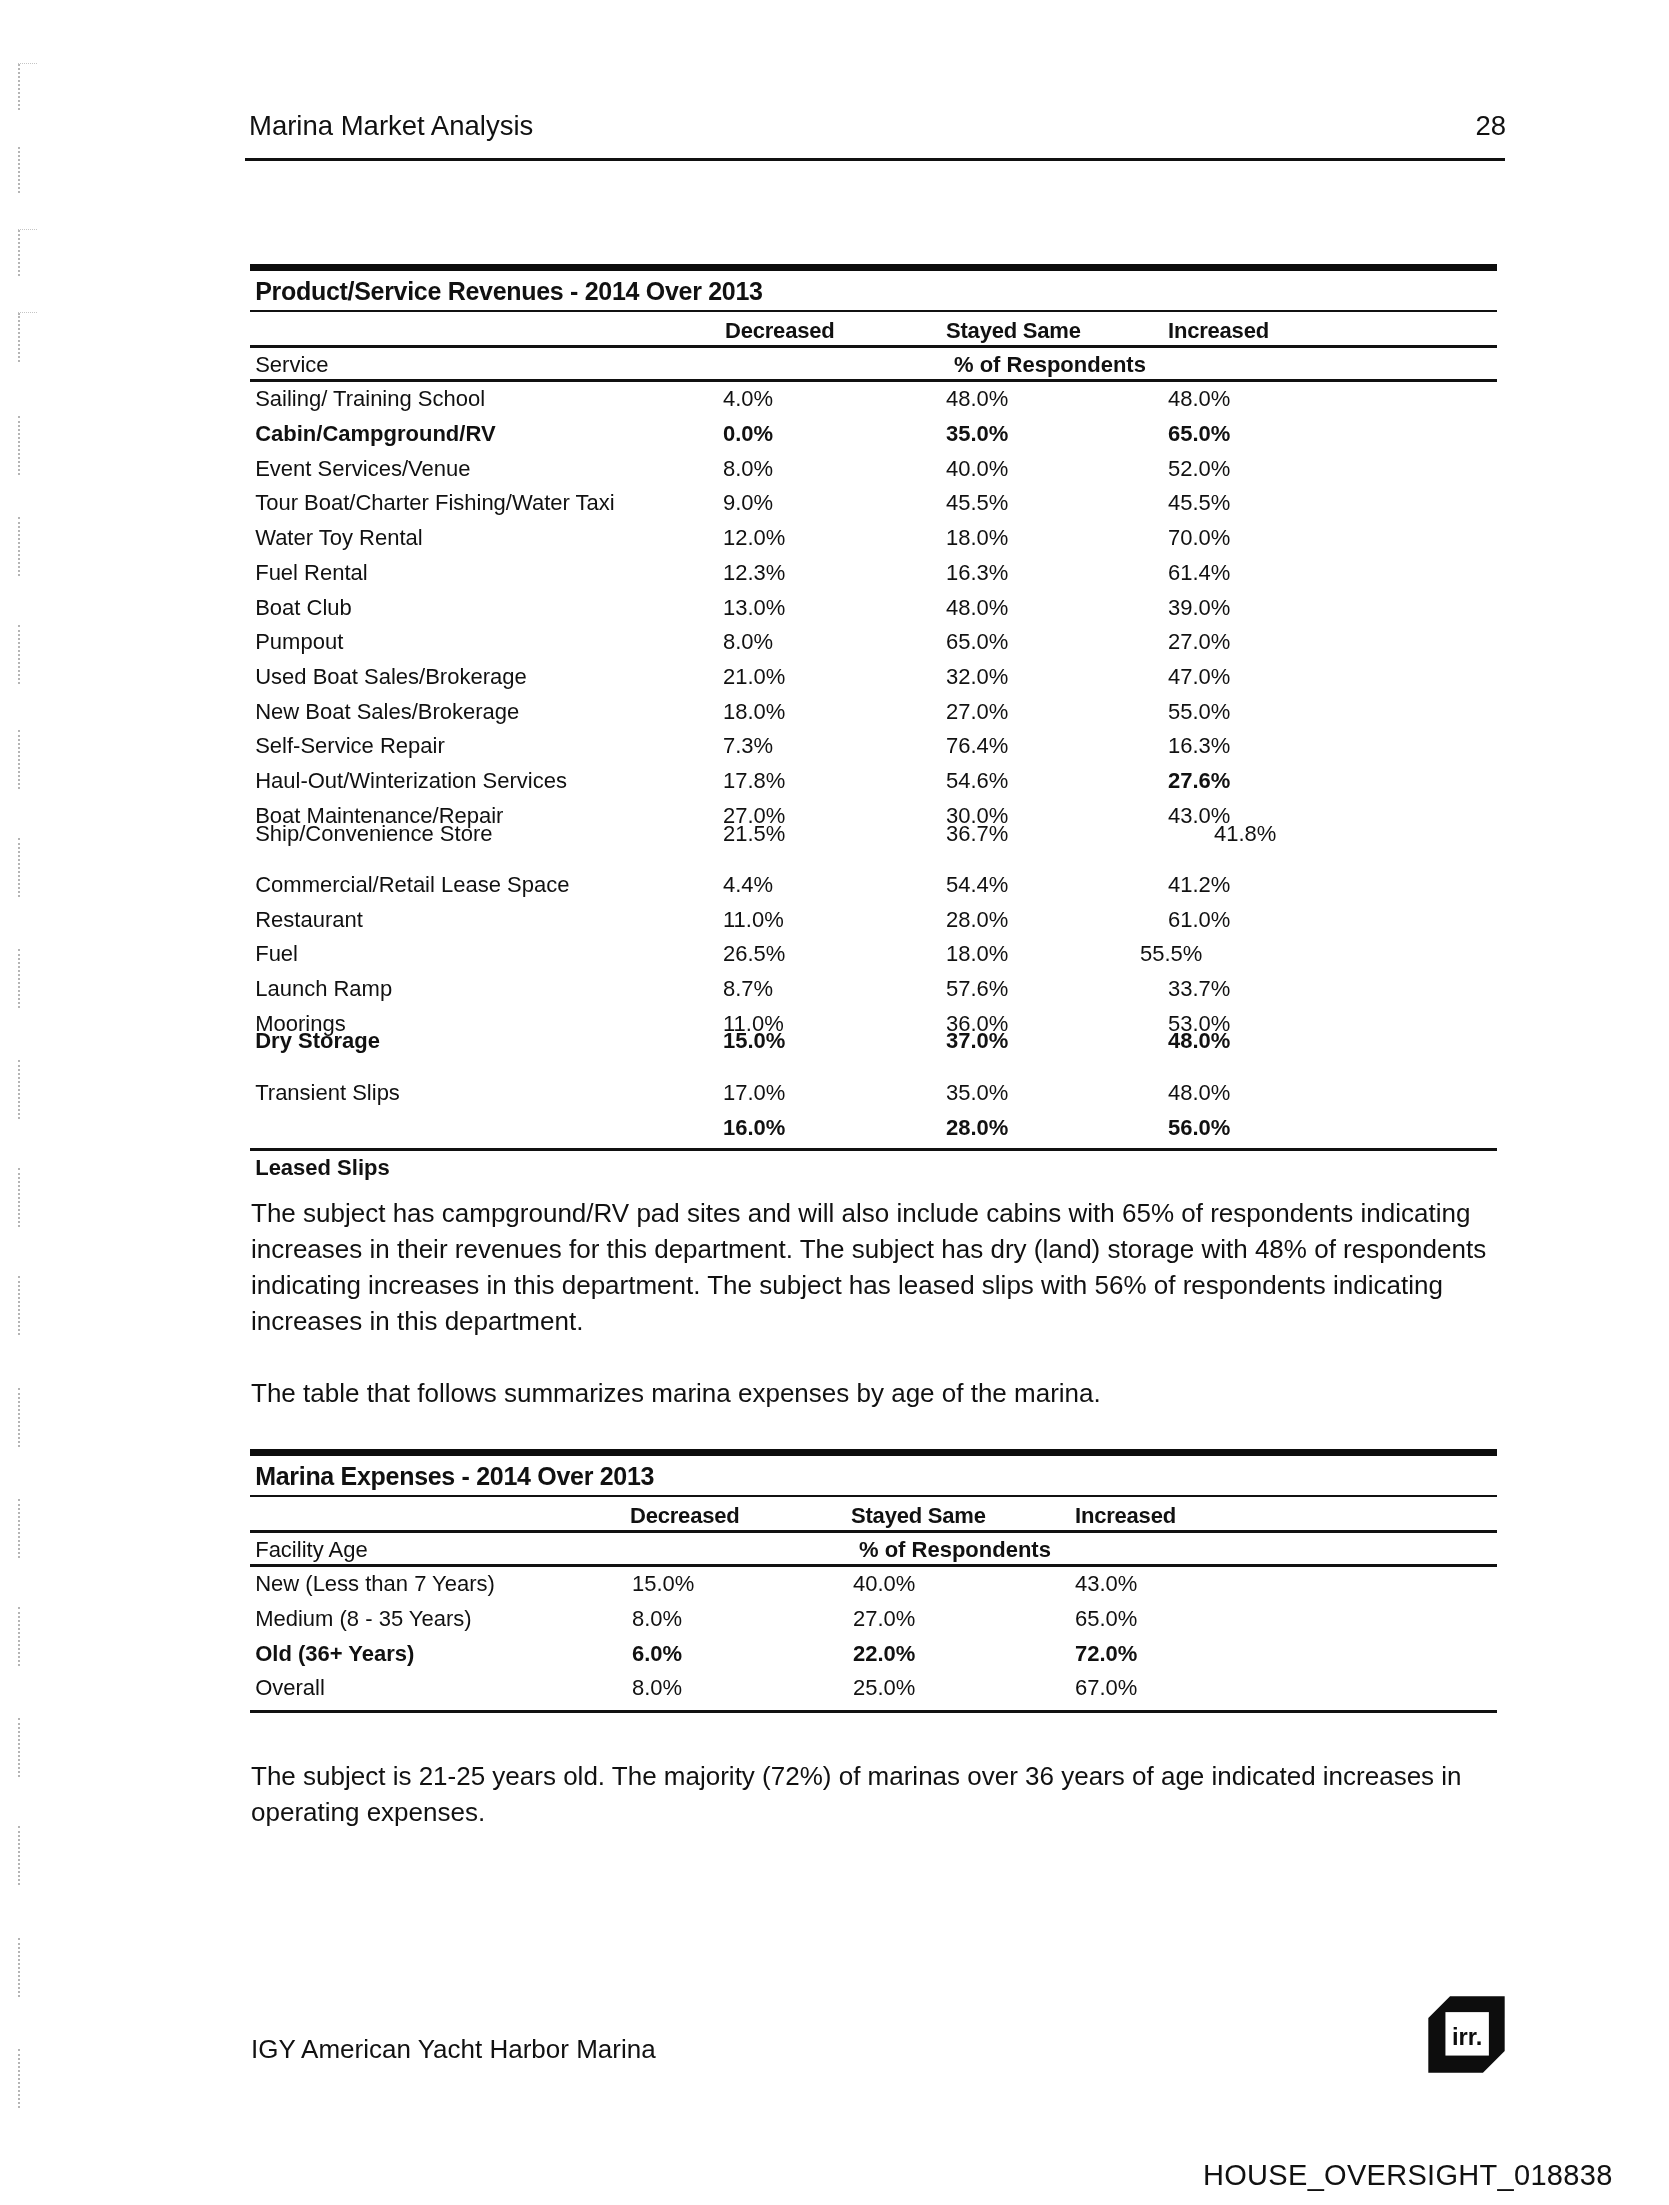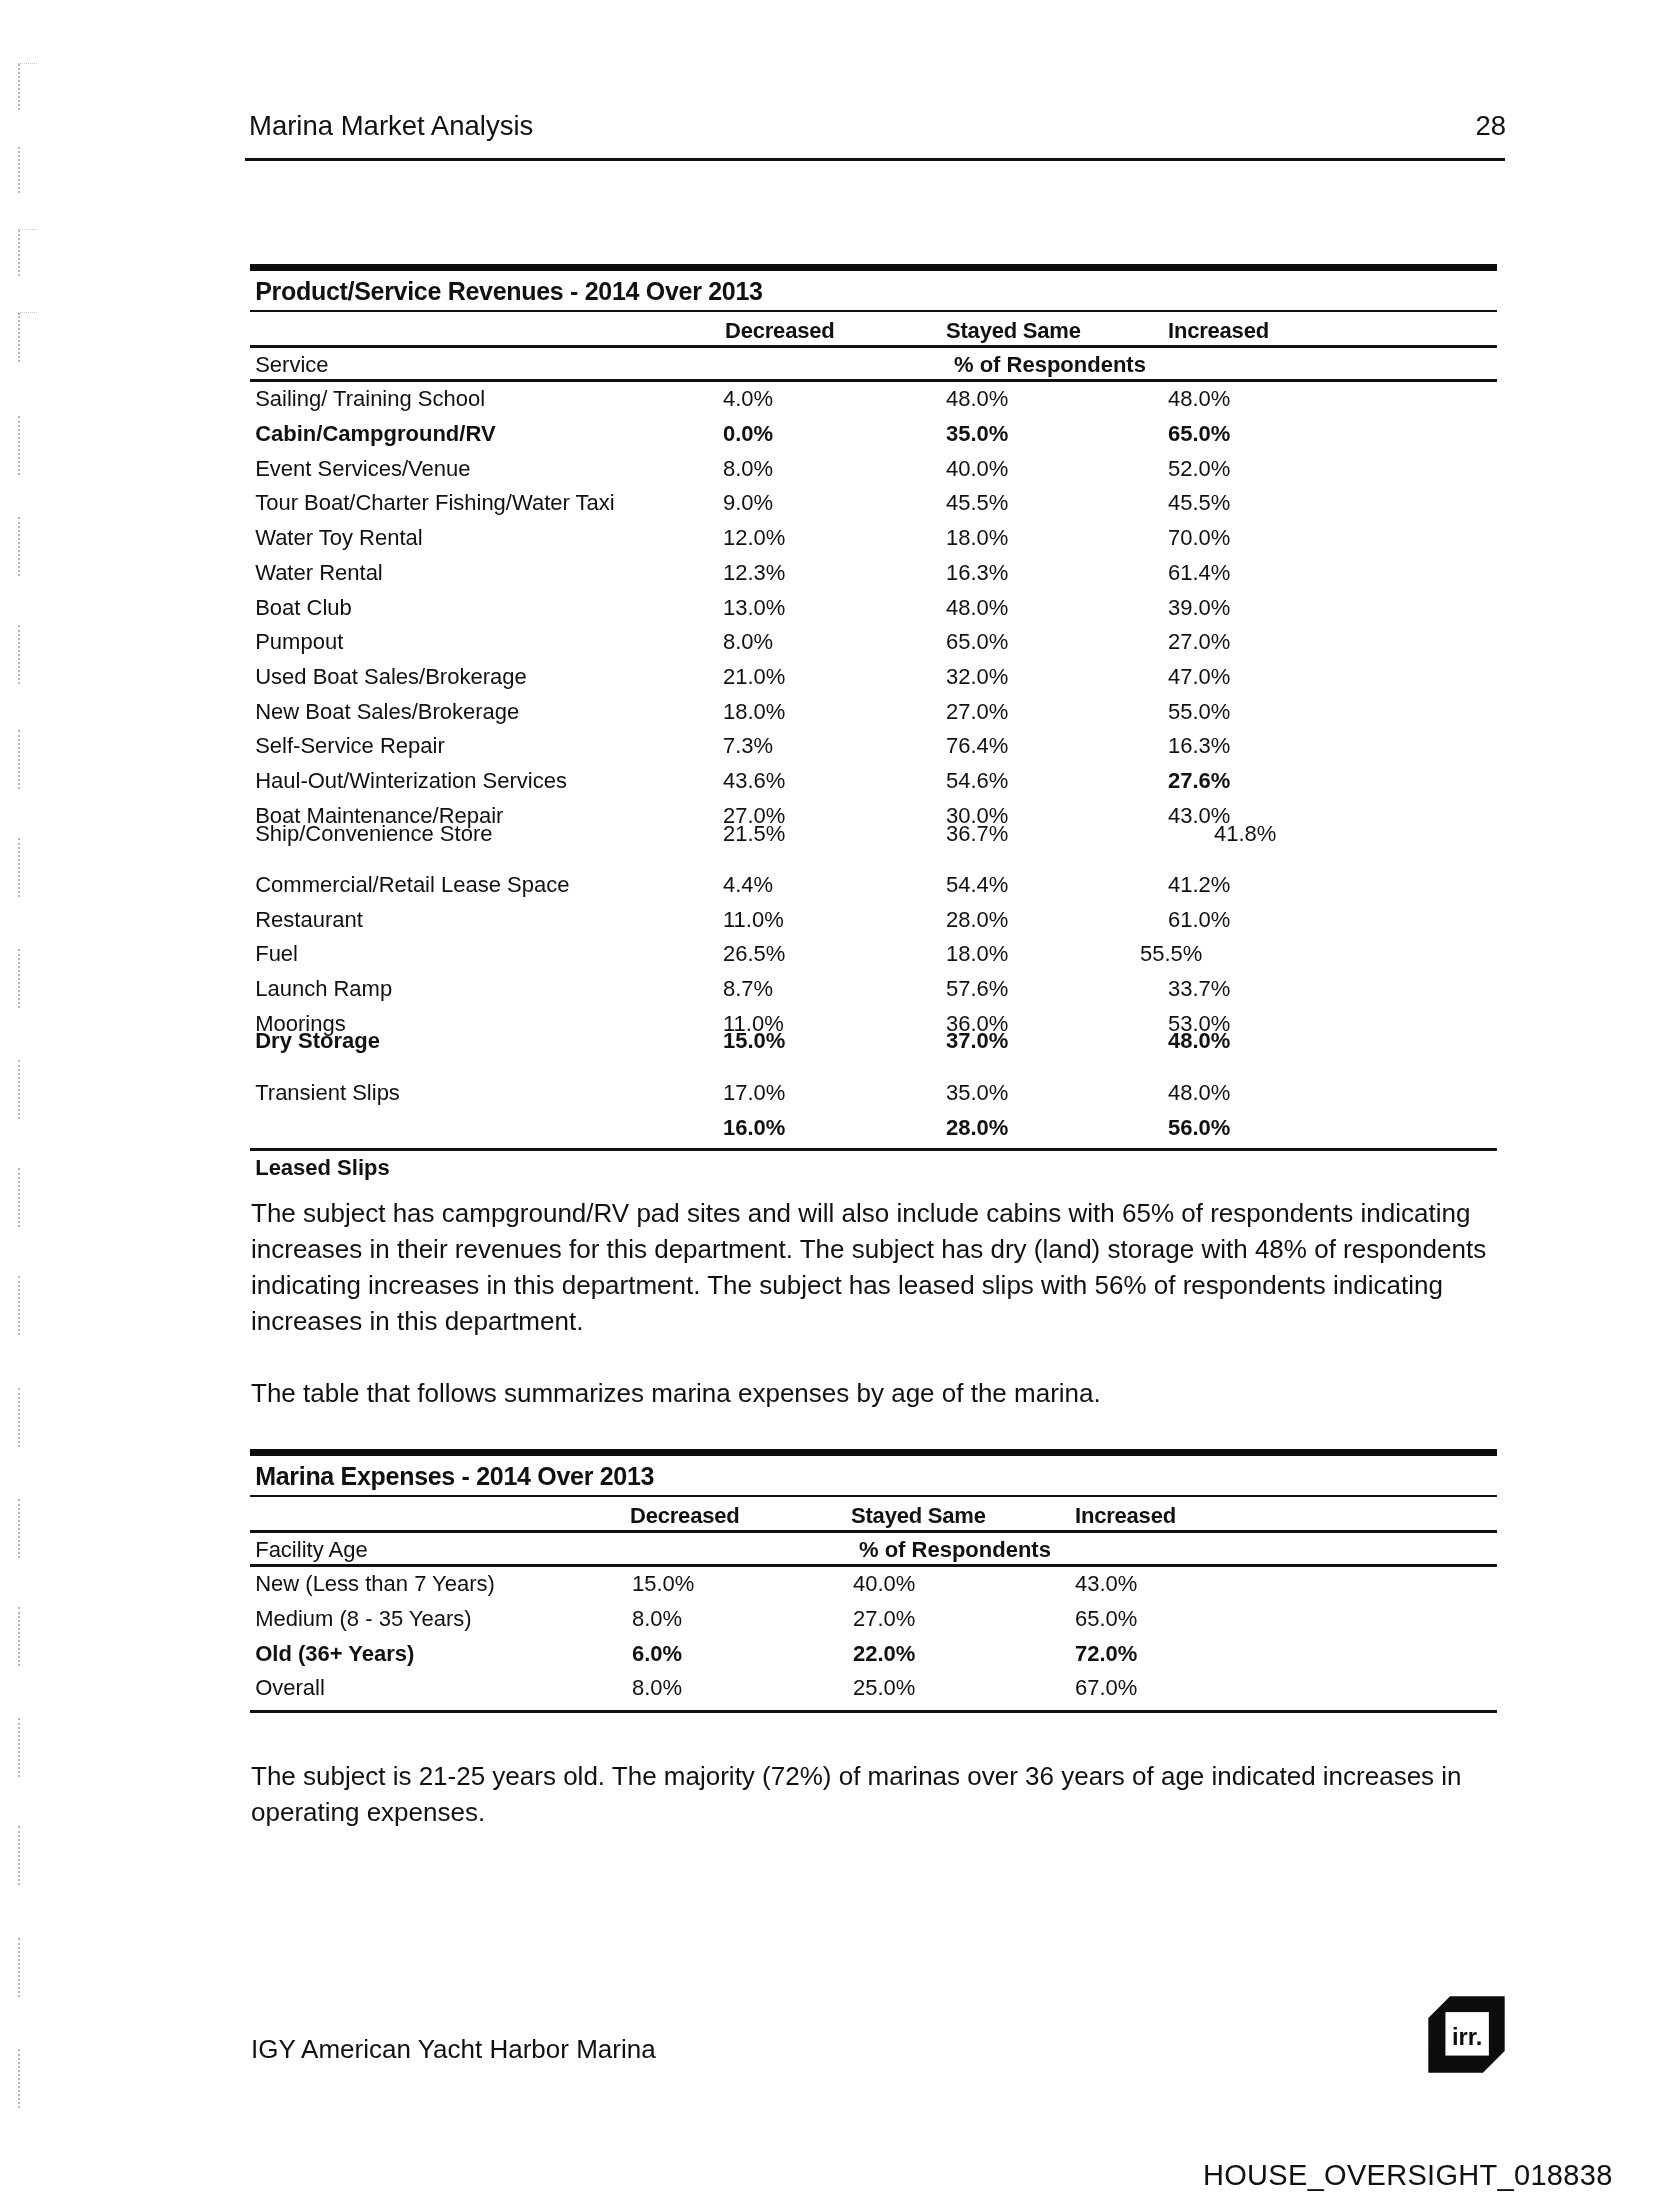--- a/index.html
+++ b/index.html
@@ -101,21 +101,21 @@
         <span style="left: 696px;">45.5%</span>
         <span style="left: 918px;">45.5%</span>
       </div>
       <div class="row" style="top: 261px;">
         <span style="left: 5.2px;">Water Toy Rental</span>
         <span style="left: 473px;">12.0%</span>
         <span style="left: 696px;">18.0%</span>
         <span style="left: 918px;">70.0%</span>
       </div>
       <div class="row" style="top: 296px;">
-        <span style="left: 5.2px;">Water Rental</span>
+        <span style="left: 5.2px;">Fuel Rental</span>
         <span style="left: 473px;">12.3%</span>
         <span style="left: 696px;">16.3%</span>
         <span style="left: 918px;">61.4%</span>
       </div>
       <div class="row" style="top: 331px;">
         <span style="left: 5.2px;">Boat Club</span>
         <span style="left: 473px;">13.0%</span>
         <span style="left: 696px;">48.0%</span>
         <span style="left: 918px;">39.0%</span>
       </div>
@@ -138,21 +138,21 @@
         <span style="left: 918px;">55.0%</span>
       </div>
       <div class="row" style="top: 469px;">
         <span style="left: 5.2px;">Self-Service Repair</span>
         <span style="left: 473px;">7.3%</span>
         <span style="left: 696px;">76.4%</span>
         <span style="left: 918px;">16.3%</span>
       </div>
       <div class="row" style="top: 504px;">
         <span style="left: 5.2px;">Haul-Out/Winterization Services</span>
-        <span style="left: 473px;">43.6%</span>
+        <span style="left: 473px;">17.8%</span>
         <span style="left: 696px;">54.6%</span>
         <span style="left: 918px; font-weight: bold;">27.6%</span>
       </div>
       <div class="row" style="top: 539px;">
         <span style="left: 5.2px;">Boat Maintenance/Repair</span>
         <span style="left: 473px;">27.0%</span>
         <span style="left: 696px;">30.0%</span>
         <span style="left: 918px;">43.0%</span>
       </div>
       <div class="row" style="top: 557px;">

